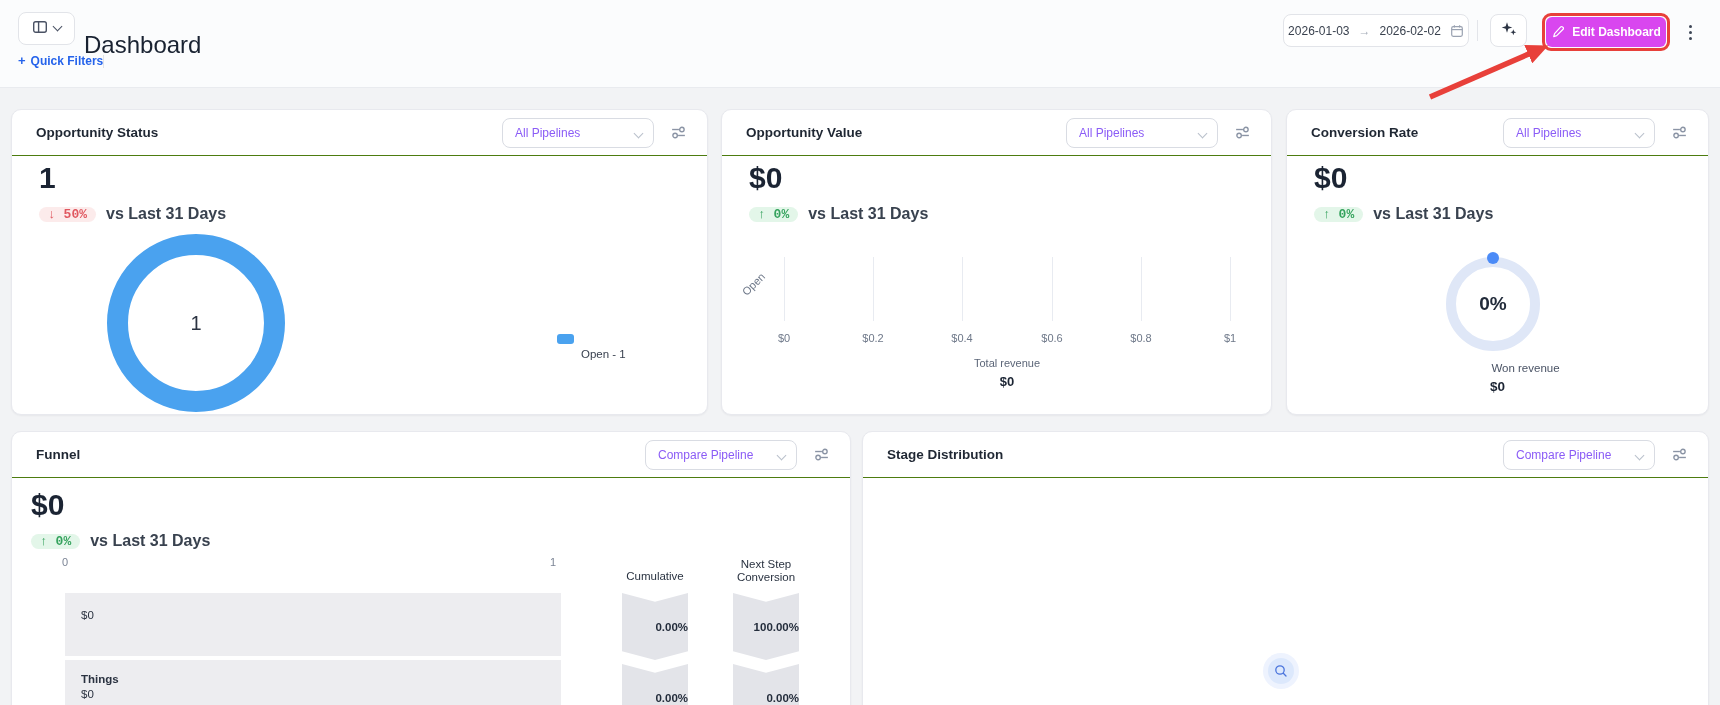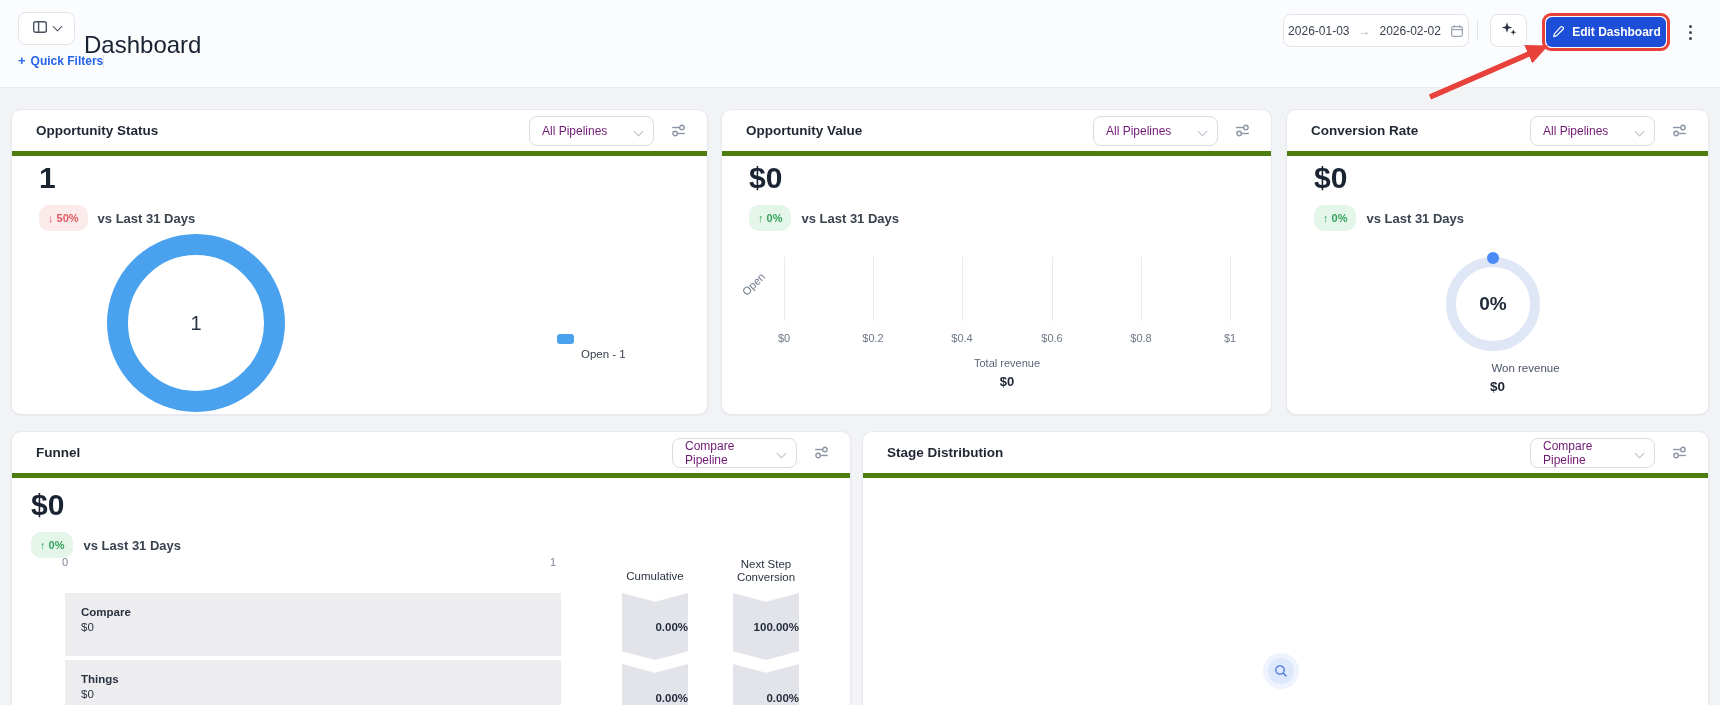--- a/index.html
+++ b/index.html
@@ -13,46 +13,46 @@
 
   .qf { position:absolute; left:18px; top:53px; font-size:12px; font-weight:600; color:#2563eb; display:flex; gap:5px; align-items:center; cursor:pointer; }
   .qf-divider { position:absolute; left:103px; top:55px; width:1px; height:13px; background:#e0e2e7; }
 
   .daterange { position:absolute; left:1283px; top:14px; width:186px; height:33px; background:#fff; border:1px solid #e2e4e9; border-radius:8px; display:flex; align-items:center; justify-content:center; gap:9px; font-size:12px; color:#39414e; }
   .tb-divider { position:absolute; left:1477px; top:20px; width:1px; height:21px; background:#e3e5ea; }
   .iconbtn { position:absolute; background:#fff; border:1px solid #e2e4e9; border-radius:8px; display:flex; align-items:center; justify-content:center; cursor:pointer; }
   .sparkle-btn { left:1490px; top:14px; width:37px; height:33px; }
 
   .hl-box { position:absolute; left:1542px; top:13px; width:128px; height:38px; border:3px solid #e8403a; border-radius:9px; }
-  .edit-btn { position:absolute; left:1546px; top:17px; width:120px; height:30px; background:#1d4ed8; border-radius:6px; color:#fff; font-size:12px; font-weight:700; display:flex; align-items:center; justify-content:center; gap:7px; cursor:pointer; }
+  .edit-btn { position:absolute; left:1546px; top:17px; width:120px; height:30px; background:#d946ef; border-radius:6px; color:#fff; font-size:12px; font-weight:700; display:flex; align-items:center; justify-content:center; gap:7px; cursor:pointer; }
   .kebab { position:absolute; left:1682px; top:21px; width:16px; height:22px; display:flex; flex-direction:column; align-items:center; justify-content:center; gap:3px; cursor:pointer; }
   .kebab i { width:3px; height:3px; border-radius:50%; background:#3d4656; }
 
   .annot-arrow { position:absolute; left:1405px; top:36px; pointer-events:none; }
 
   .card { position:absolute; background:#fff; border:1px solid #e8e9ee; border-radius:10px; box-shadow:0 1px 2px rgba(20,24,40,.05); }
   #card-opp-status { left:11px; top:109px; width:697px; height:306px; }
   #card-opp-value  { left:721px; top:109px; width:551px; height:306px; }
   #card-conv-rate  { left:1286px; top:109px; width:423px; height:306px; }
   #card-funnel     { left:11px; top:431px; width:840px; height:292px; }
   #card-stage      { left:862px; top:431px; width:847px; height:292px; }
 
-  .card-header { height:46px; display:flex; align-items:center; justify-content:space-between; padding:0 20px 0 24px; border-bottom:5px solid #4d7c0f; }
+  .card-header { height:46px; display:flex; align-items:center; justify-content:space-between; padding:0 20px 0 24px; border-bottom:1px solid #4d7c0f; }
   .card-title { font-size:13.5px; font-weight:600; color:#1f2733; }
   .header-right { display:flex; align-items:center; gap:16px; }
-  .select { position:relative; height:30px; width:125px; border:1px solid #d9dce3; border-radius:8px; background:#fff; display:flex; align-items:center; padding:0 26px 0 12px; font-size:12px; color:#701a75; cursor:pointer; }
+  .select { position:relative; height:30px; width:152px; border:1px solid #d9dce3; border-radius:8px; background:#fff; display:flex; align-items:center; padding:0 26px 0 12px; font-size:12px; color:#8b5cf6; cursor:pointer; }
   .chev { position:absolute; right:11px; top:11px; width:7px; height:7px; border-right:1.5px solid #b9c0cb; border-bottom:1.5px solid #b9c0cb; transform:rotate(45deg); }
   .sliders { display:flex; cursor:pointer; }
 
   .big-number { position:absolute; left:27px; top:51px; font-size:30px; font-weight:700; color:#1b2433; }
   .delta-row { position:absolute; left:27px; top:95px; display:flex; align-items:center; }
-  .badge { display:inline-flex; align-items:center; border-radius:10px; padding:7px 9px; font-size:11px; font-weight:700; }
+  .badge { display:inline-flex; align-items:center; border-radius:10px; padding:0 9px; font-size:13px; font-weight:700;font-family:Liberation Mono, monospace; }
   .badge.red { background:#fcebeb; color:#e05860; }
   .badge.green { background:#e3f6e9; color:#36a35e; }
-  .vs { font-size:13px; font-weight:600; color:#39424f; margin-left:10px; }
+  .vs { font-size:16px; font-weight:600; color:#39424f; margin-left:10px; }
 
   .donut { position:absolute; left:95px; top:124px; width:178px; height:178px; border-radius:50%; border:21px solid #4aa2ef; display:flex; align-items:center; justify-content:center; font-size:20px; color:#2b3342; }
   .legend { position:absolute; left:545px; top:207px; display:flex; align-items:center; gap:7px; }
   .legend .swatch { width:17px; height:10px; border-radius:3px; background:#4aa2ef; }
   .legend .lbl { font-size:11.5px; color:#39414f;margin-top:31px; }
 
   .gridline { position:absolute; top:147px; width:1px; height:64px; background:#e8ebf1; }
   .rot-label { position:absolute; left:18px; top:168px; font-size:11px; color:#6e7889; transform:rotate(-45deg); }
   .tick { position:absolute; top:222px; width:56px; text-align:center; font-size:11px; color:#6e7889; }
   .x-title { position:absolute; left:62px; top:247px; width:446px; text-align:center; font-size:11px; color:#5c6678; }
@@ -275,21 +275,20 @@
       <span class="badge green">↑ 0%</span>
       <span class="vs">vs Last 31 Days</span>
     </div>
     <span class="axis-num" style="left:50px;">0</span>
     <span class="axis-num" style="left:538px;">1</span>
 
     <div class="f-colhead" style="left:603px; top:138px; width:80px;">Cumulative</div>
     <div class="f-colhead" style="left:714px; top:126px; width:80px;">Next Step Conversion</div>
 
     <div class="f-bar" style="top:161px;">
-      <div class="nm">Compare</div>
       <div class="vl">$0</div>
     </div>
     <div class="f-chev" style="left:610px; top:161px;">
       <span>0.00%</span>
     </div>
     <div class="f-chev" style="left:721px; top:161px;">
       <span>100.00%</span>
     </div>
 
     <div class="f-bar" style="top:228px;">

